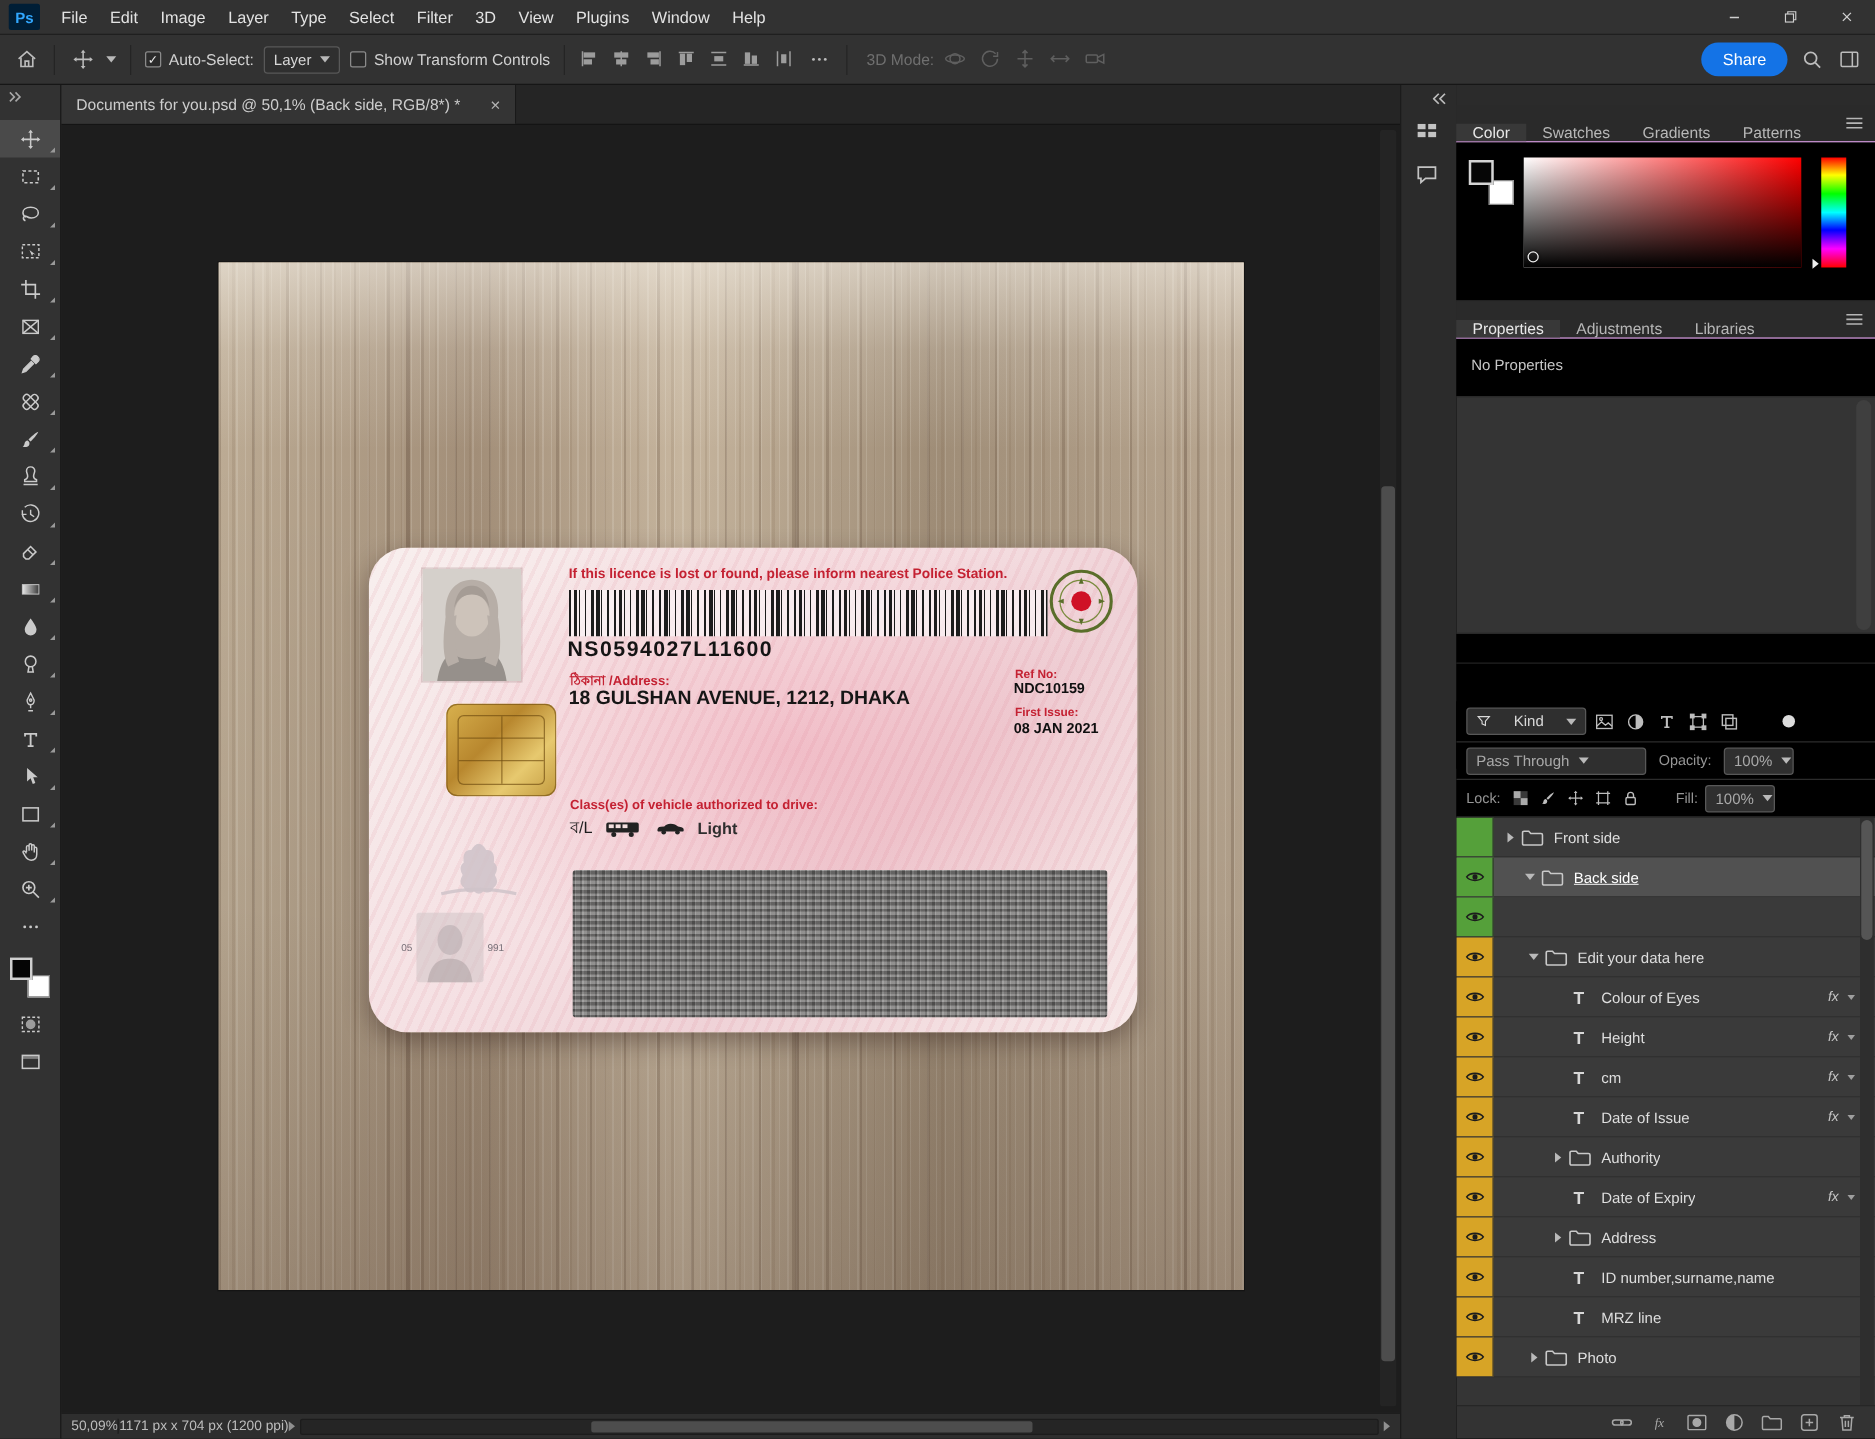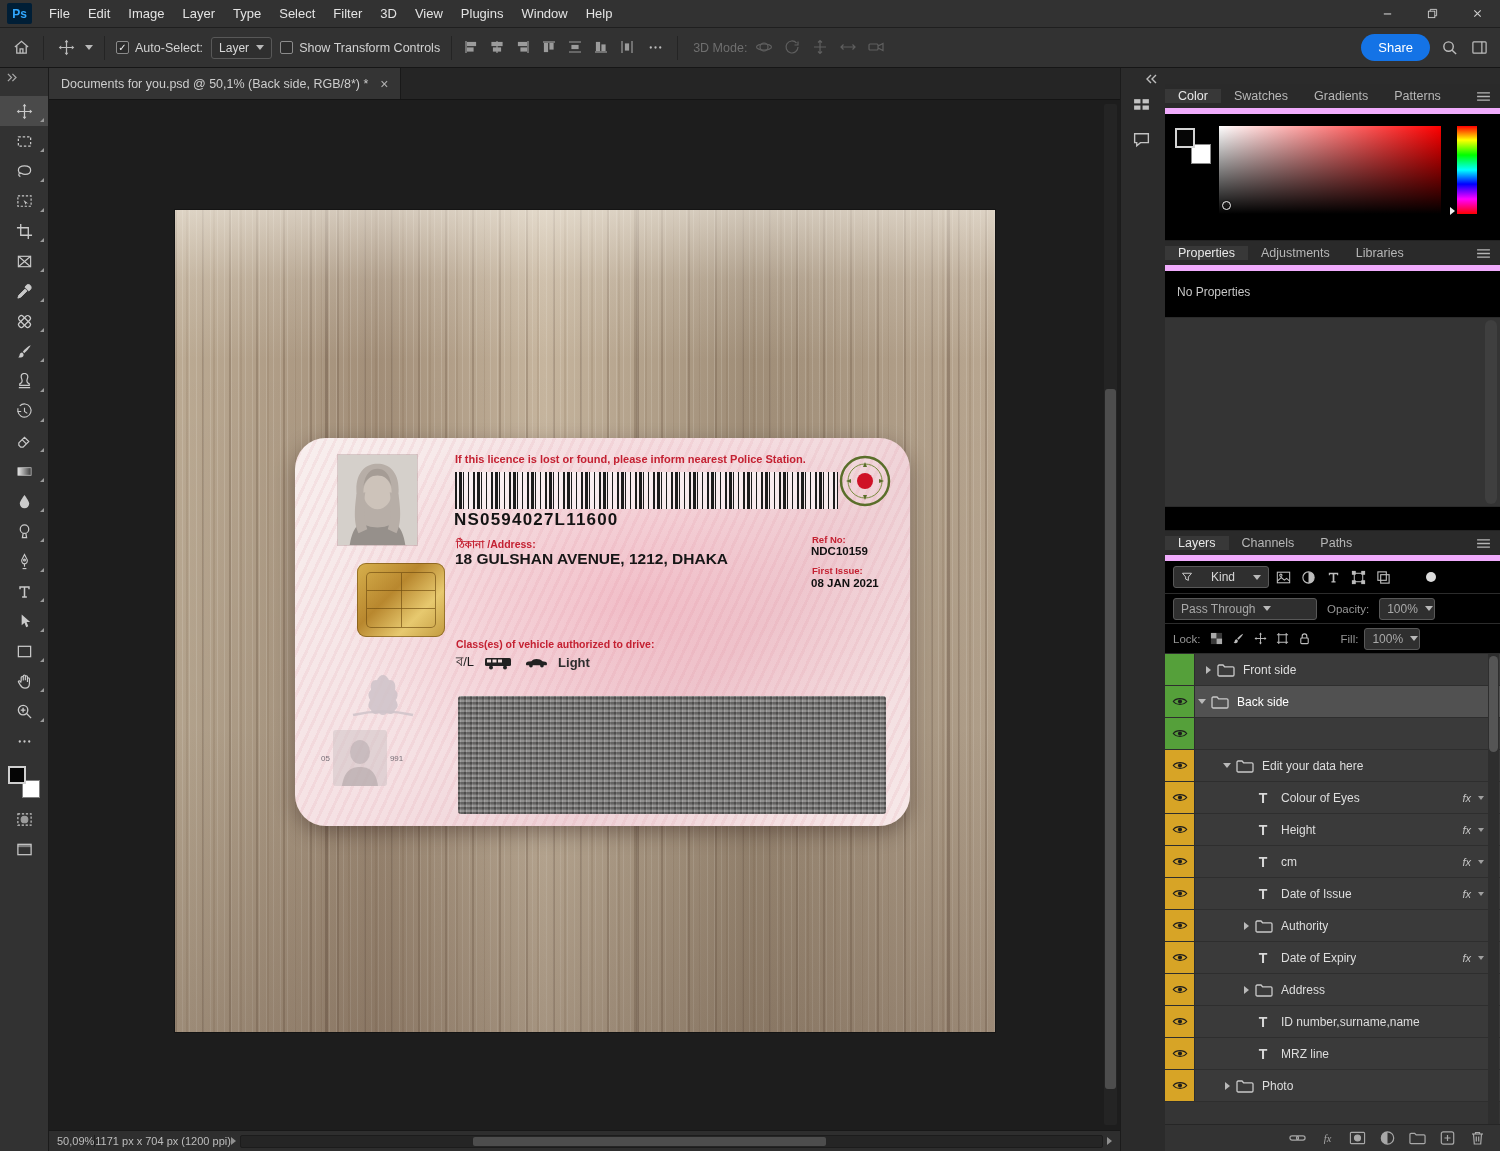--- a/index.html
+++ b/index.html
@@ -58,21 +58,21 @@
   .tool.active{background:#4a4a4a}
   .tool .flyout{position:absolute;right:4px;bottom:4px;width:0;height:0;
     border-left:4px solid transparent;border-bottom:4px solid #9a9a9a}
   #rail-colors{width:32px;height:32px;position:relative;margin:10px 0 6px}
   #rail-bg{position:absolute;right:0;bottom:0;width:18px;height:18px;background:#fff;border:1px solid #7e7e7e}
   #rail-fg{position:absolute;left:0;top:0;width:18px;height:18px;background:#050505;border:2px solid #cfcfcf}
 
   
   #workspace{position:absolute;left:49px;top:68px;width:1071px;bottom:0;background:#1d1d1d}
   #tab-bar{height:32px;background:#252525;display:flex;border-bottom:1px solid #141414}
-  .doc-tab{display:flex;align-items:center;gap:12px;background:#343434;padding:0 12px;font-size:12.5px;
+  .doc-tab{display:flex;align-items:center;gap:24px;background:#343434;padding:0 12px;font-size:12.5px;
     color:#cdcdcd;border-right:1px solid #191919;white-space:nowrap}
   .doc-tab .close{color:#b2b2b2;font-size:14px;line-height:1}
   #canvas-area{position:absolute;top:32px;left:0;right:0;bottom:21px;overflow:hidden}
 
   
   #wood{position:absolute;left:126px;top:110px;width:820px;height:822px;box-shadow:0 0 0 1px #141414;
     background-color:#b4a28c;
     background-image:
       linear-gradient(180deg, rgba(250,246,238,.55) 0px, rgba(250,246,238,.18) 70px, rgba(0,0,0,0) 150px, rgba(0,0,0,.05) 520px, rgba(66,48,38,.25) 100%),
       repeating-linear-gradient(90deg, rgba(0,0,0,0) 0 150px, rgba(82,60,45,.32) 150px 153px, rgba(0,0,0,0) 153px 311px),
@@ -137,21 +137,21 @@
   #collapse-right svg{width:12px;height:10px}
   .strip-icon{position:absolute;left:11px;width:22px;height:22px;color:#c3c3c3}
   .strip-icon svg{width:19px;height:19px}
 
   
   #right-panels{position:absolute;left:1165px;top:68px;width:335px;bottom:0;background:#2b2b2b}
   .panel{position:absolute;left:0;right:0}
   #color-panel{top:16px;height:156px}
   #properties-panel{top:172px;height:375px;border-top:1px solid #222}
   #layers-panel{top:462px;bottom:0;border-top:1px solid #222}
-  .panel-tabs{height:30px;background:#2a2a2a;display:flex;align-items:center;border-bottom:6px solid #f0abfc}
+  .panel-tabs{height:30px;background:#2a2a2a;display:flex;align-items:flex-end;border-bottom:1px solid #f0abfc}
   .ptab{padding:0 13px;display:flex;align-items:center;font-size:12.5px;color:#b7b7b7}
   .ptab.active{background:#383838;color:#e8e8e8}
   .panel-menu{margin-left:auto;align-self:center;margin-right:9px;color:#b5b5b5}
   .panel-menu svg{width:15px;height:11px}
   .panel-body{position:absolute;left:0;right:0;top:30px;bottom:0;background:#000000;overflow:hidden}
 
   
   #fgbg{position:absolute;left:10px;top:14px;width:38px;height:36px}
   #color-bg-sw{position:absolute;right:2px;bottom:0;width:20px;height:20px;background:#fff;border:1px solid #8a8a8a}
   #color-fg-sw{position:absolute;left:0;top:0;width:20px;height:20px;background:#060606;border:2px solid #d4d4d4}
@@ -727,30 +727,20 @@
         </div>
       <div class="panel-body">
         <div id="prop-empty">No Properties</div>
         <div id="prop-inset">
           <span id="prop-scroll-thumb"></span>
         </div>
       </div>
     </section>
 
     <section id="layers-panel" class="panel">
-      <div class="panel-tabs" id="layers-tabs">
-          <span class="ptab active">Layers</span>
-          <span class="ptab">Channels</span>
-          <span class="ptab">Paths</span>
-          <span class="panel-menu">
-            <svg viewBox="0 0 16 12" fill="none" stroke="currentColor" stroke-width="1.4">
-              <path d="M1 2 H15 M1 6 H15 M1 10 H15"></path>
-            </svg>
-          </span>
-        </div>
       <div class="panel-body">
         <div id="filter-row">
           <div class="dropdown" id="kind-select">
             <span class="mini-icon">
                 <svg viewBox="0 0 16 16" fill="none" stroke="currentColor" stroke-width="1.2">
                   <path d="M2 3 H14 L9.8 8 V12.5 L6.2 10.8 V8 Z"></path>
                 </svg>
               </span>
             <span>Kind</span>
             <span class="tri down"></span>
@@ -858,21 +848,21 @@
                 <span class="layer-label">Front side</span>
               </span>
             </div>
             <div class="layer-row selected">
               <span class="layer-vis green">
                 <svg viewBox="0 0 18 12">
                   <path d="M1.5 6 C4.5 1.8 13.5 1.8 16.5 6 C13.5 10.2 4.5 10.2 1.5 6 Z" fill="none" stroke="#1d1d1d" stroke-width="1.4"></path>
                   <circle cx="9" cy="6" r="2.3" fill="#1d1d1d"></circle>
                 </svg>
               </span>
-              <span class="row-main" style="padding-left: 0;">
+              <span class="row-main" style="padding-left: 22px; text-decoration: underline;">
                 <span class="arrow-box">
                   <span class="tri down"></span>
                 </span>
                 <span class="folder-ic">
                   <svg viewBox="0 0 18 14">
                     <path d="M1 3.2 C1 2.5 1.5 2 2.2 2 H6 L7.6 3.8 H15.8 C16.5 3.8 17 4.3 17 5 V11.8 C17 12.5 16.5 13 15.8 13 H2.2 C1.5 13 1 12.5 1 11.8 Z" fill="none" stroke="currentColor" stroke-width="1.3"></path>
                   </svg>
                 </span>
                 <span class="layer-label">Back side</span>
               </span>

